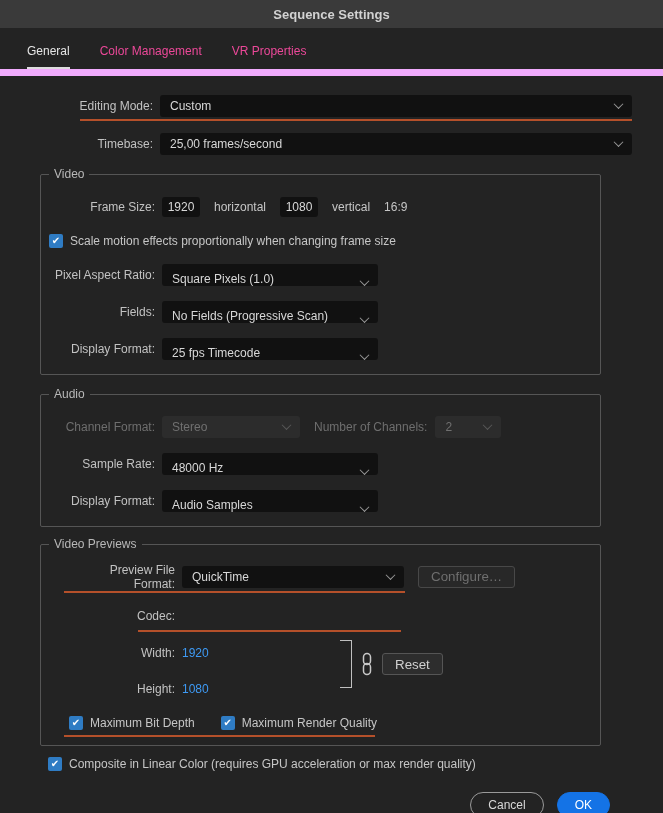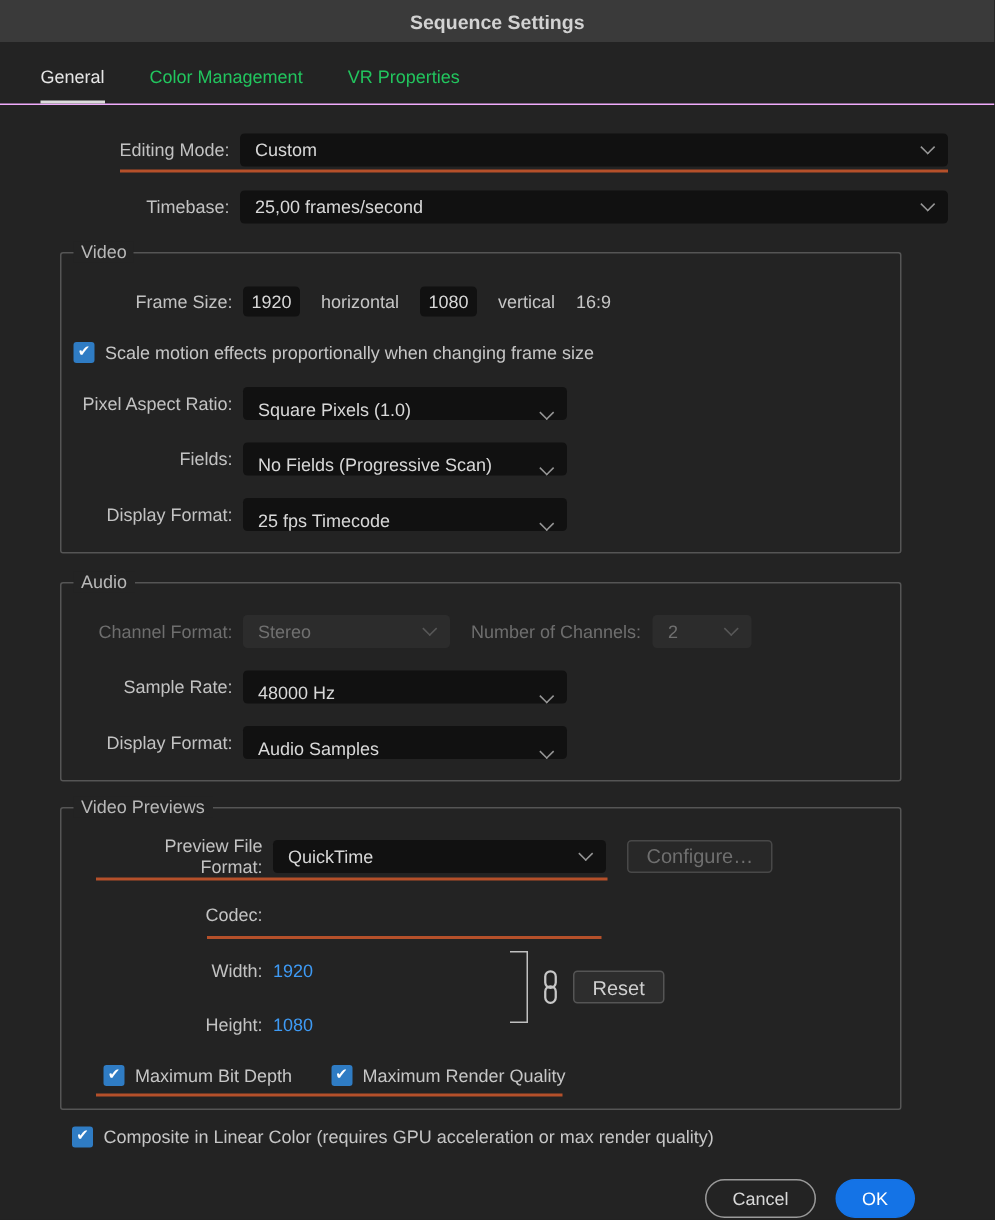--- a/index.html
+++ b/index.html
@@ -18,24 +18,24 @@
     overflow:hidden;
   }
   .titlebar{
     height:28px;background:#3a3a3a;
     display:flex;align-items:center;justify-content:center;
     font-size:13px;font-weight:bold;color:#d2d2d2;
   }
   .tabs{
     display:flex;gap:30px;
     padding:16px 0 0 27px;
-    border-bottom:1px solid #f0abfc;
+    border-bottom:7px solid #f0abfc;
   }
   .tab{
-    padding-bottom:9px;color:#22c55e;cursor:default;
+    padding-bottom:9px;color:#ec4899;cursor:default;
   }
   .tab.active{
     color:#e6e6e6;
     border-bottom:2px solid #dcdcdc;
   }
   .content{padding:18px 31px 0 0;}
   .row{
     display:flex;align-items:center;
     position:relative;
     height:23px;

